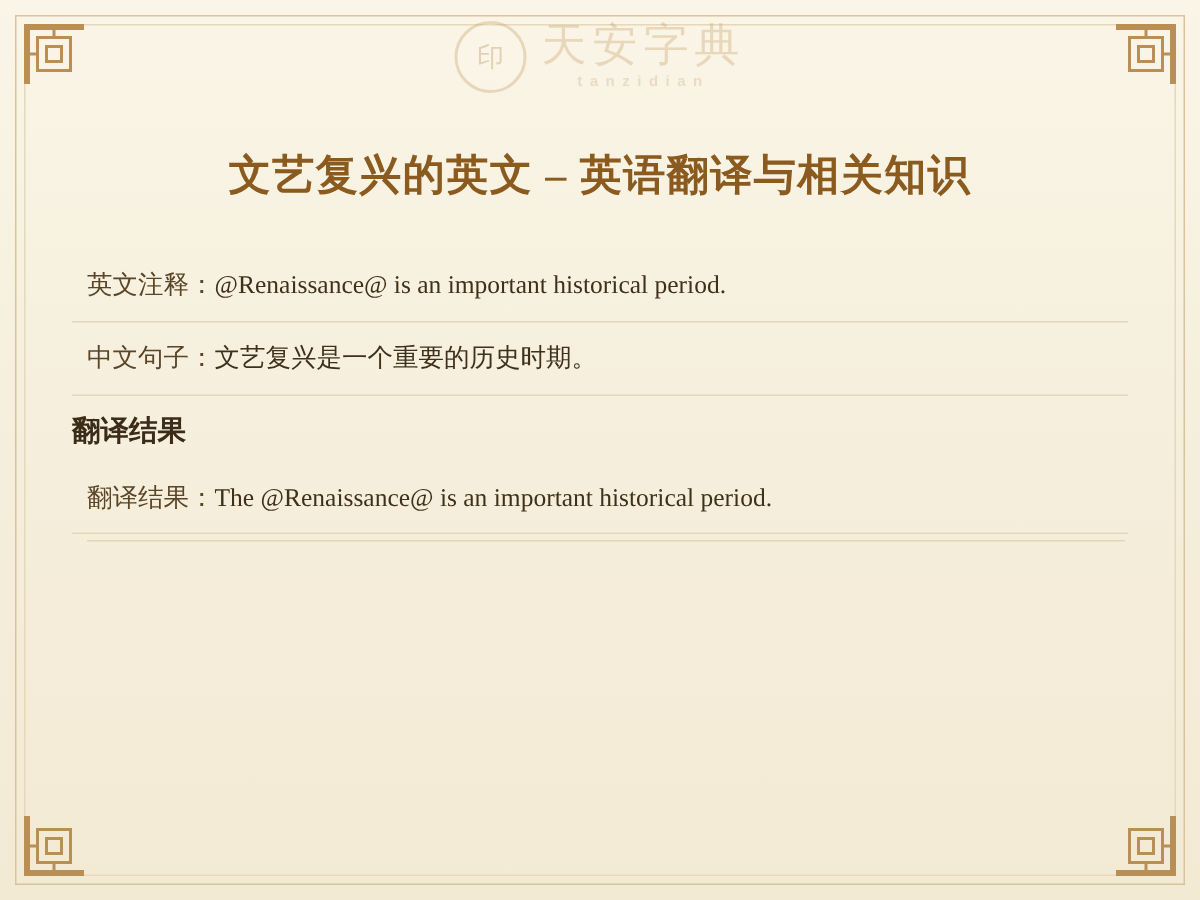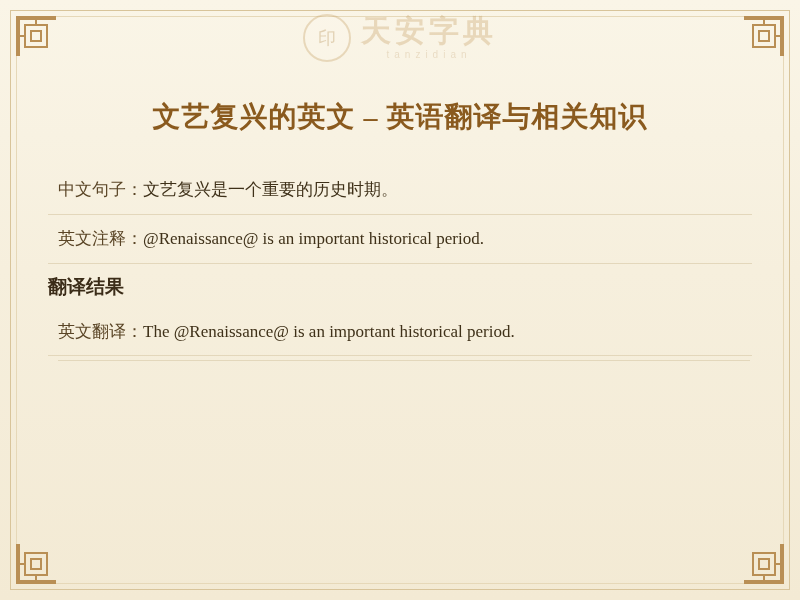--- a/index.html
+++ b/index.html
@@ -82,29 +82,30 @@
     display: flex;
     flex-direction: column;
     align-items: center;
     line-height: 1;
   }
   .logo-title {
     font-size: 30px;
     letter-spacing: 4px;
     color: #c9a36a;
     font-family: "Liberation Serif", serif;
-    font-weight: bold;
+    font-weight: normal;
   }
   .logo-sub {
     margin-top: 4px;
     font-size: 10px;
     letter-spacing: 5px;
     color: #cdb храни;
     color: #cdb087;
     font-family: "Liberation Sans", sans-serif;
+    font-weight: bold;
   }
 
   .content {
     position: absolute;
     left: 48px;
     right: 48px;
     top: 82px;
   }
   .doc-title {
     text-align: center;
@@ -206,30 +207,30 @@
       <div class="logo-title">天安字典</div>
       <div class="logo-sub">tanzidian</div>
     </div>
   </div>
 
   <div class="content">
 
     <div class="doc-title">文艺复兴的英文 – 英语翻译与相关知识</div>
 
     <div class="rows">
+      <div class="row">
+        <span class="label">英文注释：</span><span class="value">@Renaissance@ is an important historical period.</span>
+      </div>
       <div class="row first">
         <span class="label">中文句子：</span><span class="value">文艺复兴是一个重要的历史时期。</span>
       </div>
-      <div class="row">
-        <span class="label">英文注释：</span><span class="value">@Renaissance@ is an important historical period.</span>
-      </div>
     </div>
 
     <div class="section-heading second">翻译结果</div>
     <div class="rows">
       <div class="row first">
-        <span class="label">英文翻译：</span><span class="value">The @Renaissance@ is an important historical period.</span>
+        <span class="label">翻译结果：</span><span class="value">The @Renaissance@ is an important historical period.</span>
       </div>
     </div>
     <div class="tail-line"></div>
 
   </div>
 </div>
 
 </body></html>

